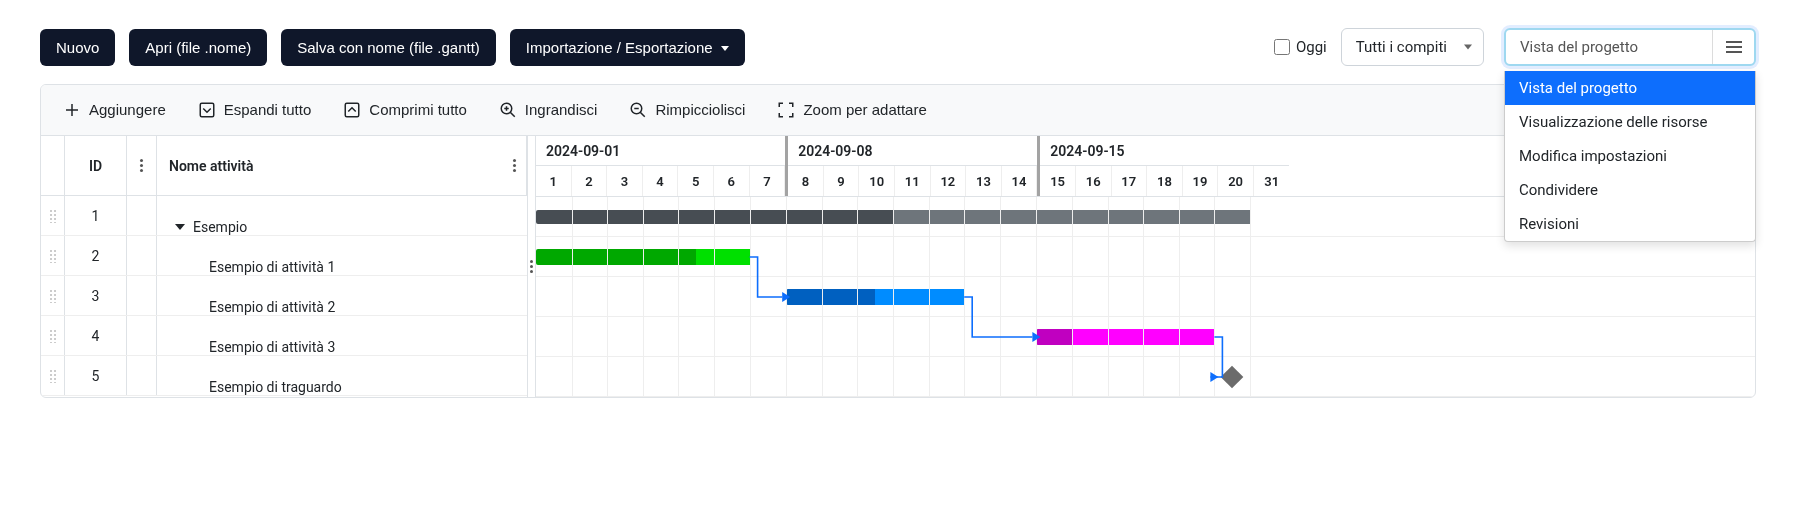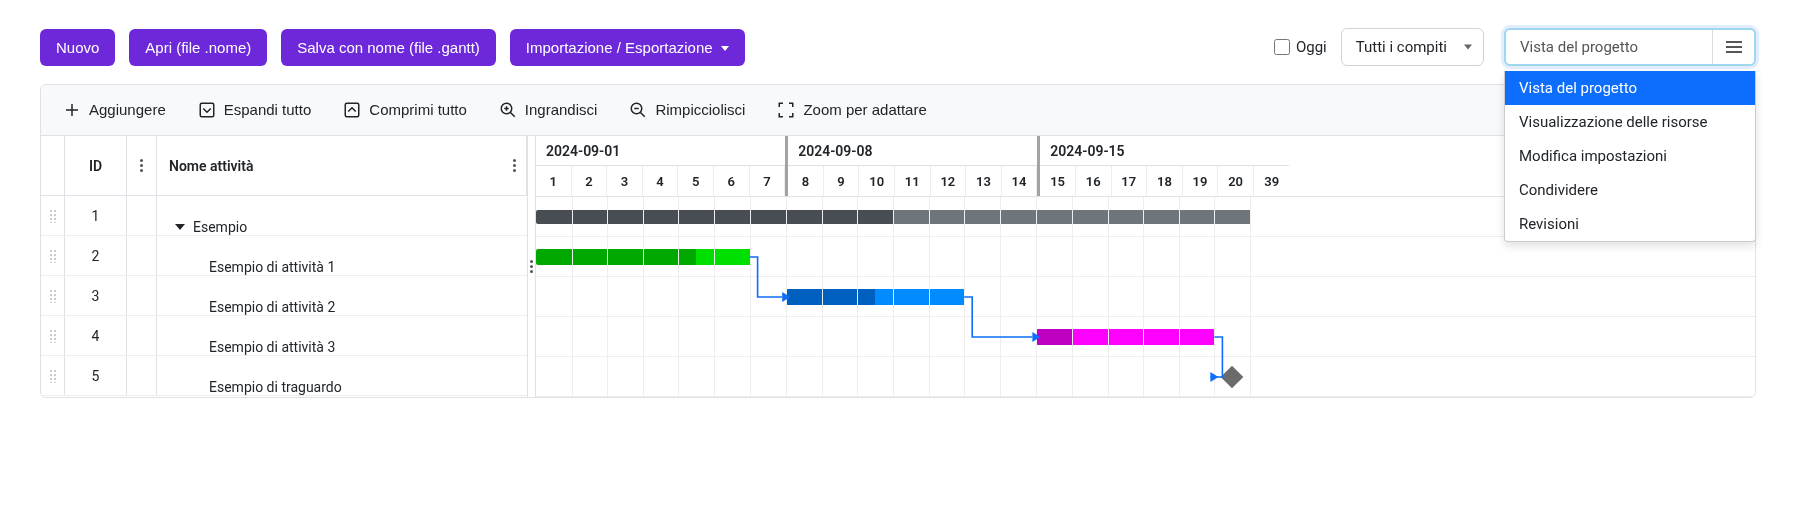--- a/index.html
+++ b/index.html
@@ -1,18 +1,18 @@
 <!DOCTYPE html>
 <html><head>
 <meta charset="utf-8">
 <style>
   * { box-sizing: border-box; margin: 0; padding: 0; }
   body { font-family: -apple-system, BlinkMacSystemFont, "Segoe UI", Roboto, Arial, sans-serif; font-size: 14px; background: #fff; color: #212529; width: 1796px; }
   .topbar { display: flex; align-items: center; padding: 28px 40px 18px 40px; gap: 14px; }
-  .btn-dark { background: #6d28d9; color: #fff; border: none; padding: 10px 16px; border-radius: 6px; font-size: 15px; cursor: pointer; }
+  .btn-dark { background: #0f172a; color: #fff; border: none; padding: 10px 16px; border-radius: 6px; font-size: 15px; cursor: pointer; }
   .btn-dark.caret::after { content: ""; display: inline-block; margin-left: 8px; vertical-align: 2px; border-top: 5px solid #fff; border-left: 4px solid transparent; border-right: 4px solid transparent; }
   .spacer { flex: 1; }
   .checkbox-wrap { display: flex; align-items: center; gap: 6px; font-size: 15px; }
   .checkbox-wrap input { width: 16px; height: 16px; }
   .select { border: 1px solid #ced4da; border-radius: 6px; padding: 9px 36px 9px 14px; font-size: 15px; color: #212529; background: #fff; appearance: none; position: relative; }
   .select-wrap { position: relative; }
   .select-wrap::after { content: ""; position: absolute; right: 12px; top: 50%; transform: translateY(-50%); border-top: 5px solid #666; border-left: 4px solid transparent; border-right: 4px solid transparent; pointer-events: none; }
   .view-wrap { position: relative; margin-left: 6px; width: 252px; }
   .view-select { display: flex; align-items: center; border: 2px solid #9ed8f0; border-radius: 6px; background: #fff; overflow: hidden; box-shadow: 0 0 0 3px rgba(13,110,253,0.12); }
   .view-select .label { flex: 1; padding: 8px 14px; font-size: 15px; color: #555; }
@@ -284,21 +284,21 @@
           </div>
           <div class="week-col">
             <div class="week-label">2024-09-15</div>
             <div class="days-row">
               <div class="day-cell" style="width: 35.6px;">15</div>
               <div class="day-cell" style="width: 35.6px;">16</div>
               <div class="day-cell" style="width: 35.6px;">17</div>
               <div class="day-cell" style="width: 35.6px;">18</div>
               <div class="day-cell" style="width: 35.6px;">19</div>
               <div class="day-cell" style="width: 35.6px;">20</div>
-              <div class="day-cell" style="width: 35.6px;">39</div>
+              <div class="day-cell" style="width: 35.6px;">31</div>
             </div>
           </div>
         </div>
       <div class="chart-rows" id="chart-rows" style="height: 200px;">
           <div class="chart-row">
             <div class="bar bar-group" style="left: 0px; width: 714px;">
               <div class="dim" style="width: 50%;"></div>
             </div>
           </div>
           <div class="chart-row">

